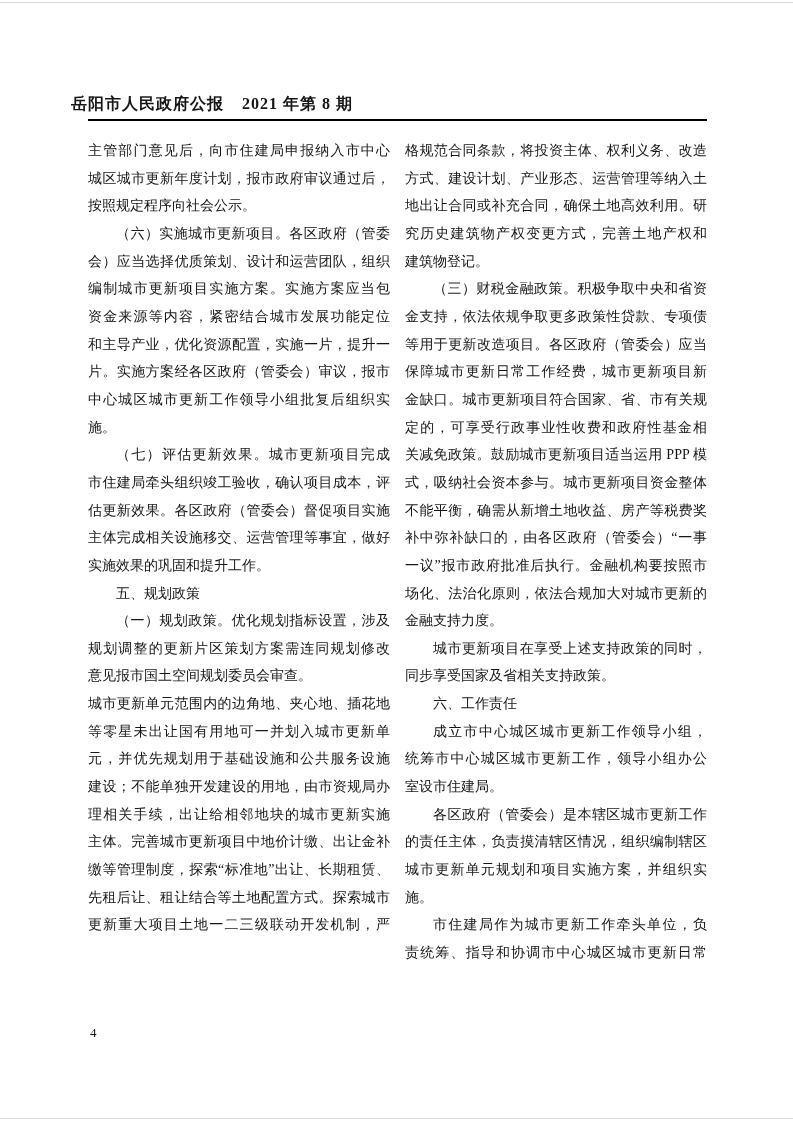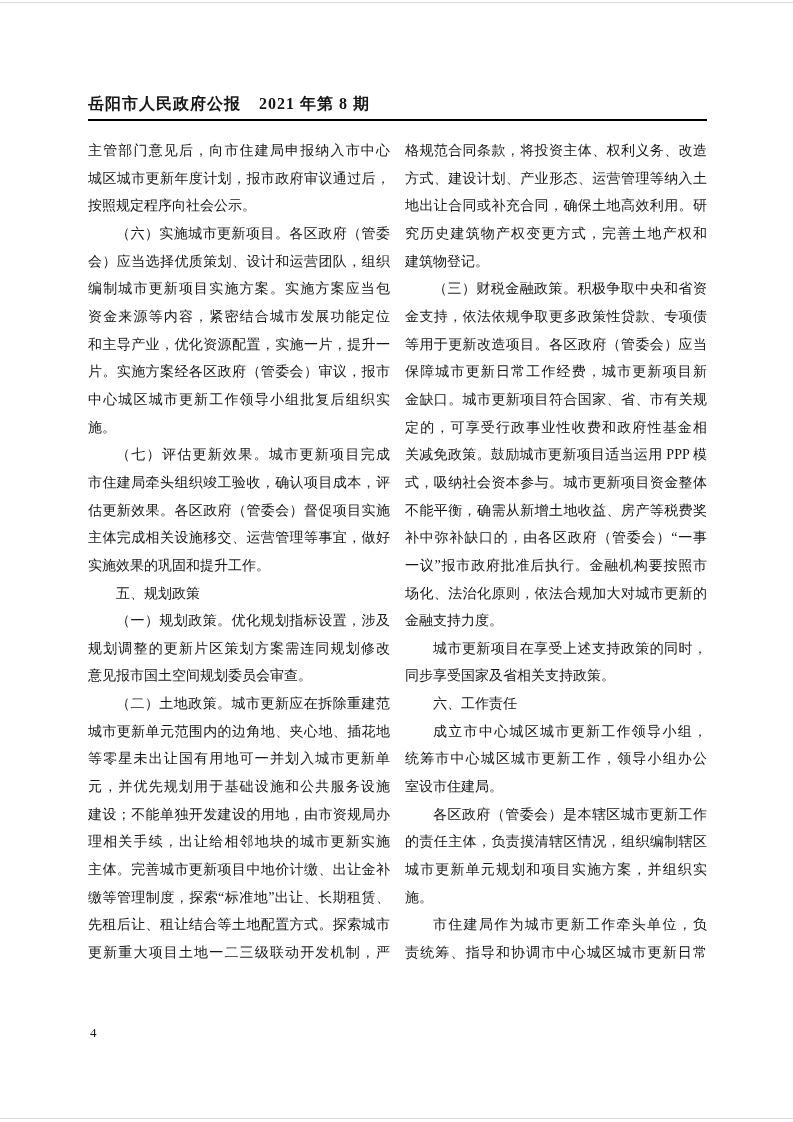--- a/index.html
+++ b/index.html
@@ -21,21 +21,21 @@
     left: 0;
     width: 100%;
     height: 1px;
     background: #d9d9d9;
   }
   .scan-edge.top { top: 2px; }
   .scan-edge.bottom { bottom: 3px; }
 
   .page-header {
     position: absolute;
-    left: 88px;
+    left: 71px;
     top: 94px;
     width: 619px;
     font-size: 16px;
     font-weight: bold;
     letter-spacing: 1px;
     white-space: nowrap;
   }
   .page-header .issue {
     margin-left: 18px;
   }
@@ -110,21 +110,20 @@
         <div class="line">施。</div>
         <div class="line fill indent">（七）评估更新效果。城市更新项目完成后，</div>
         <div class="line fill">市住建局牵头组织竣工验收，确认项目成本，评</div>
         <div class="line fill">估更新效果。各区政府（管委会）督促项目实施</div>
         <div class="line fill">主体完成相关设施移交、运营管理等事宜，做好</div>
         <div class="line">实施效果的巩固和提升工作。</div>
         <div class="line indent">五、规划政策</div>
         <div class="line fill indent">（一）规划政策。优化规划指标设置，涉及</div>
         <div class="line fill">规划调整的更新片区策划方案需连同规划修改</div>
         <div class="line">意见报市国土空间规划委员会审查。</div>
-        <div class="line fill indent">（二）土地政策。城市更新应在拆除重建范</div>
         <div class="line fill">城市更新单元范围内的边角地、夹心地、插花地</div>
         <div class="line fill">等零星未出让国有用地可一并划入城市更新单</div>
         <div class="line fill">元，并优先规划用于基础设施和公共服务设施</div>
         <div class="line fill">建设；不能单独开发建设的用地，由市资规局办</div>
         <div class="line fill">理相关手续，出让给相邻地块的城市更新实施</div>
         <div class="line fill">主体。完善城市更新项目中地价计缴、出让金补</div>
         <div class="line fill">缴等管理制度，探索“标准地”出让、长期租赁、</div>
         <div class="line fill">先租后让、租让结合等土地配置方式。探索城市</div>
         <div class="line fill">更新重大项目土地一二三级联动开发机制，严</div>
       </div>

